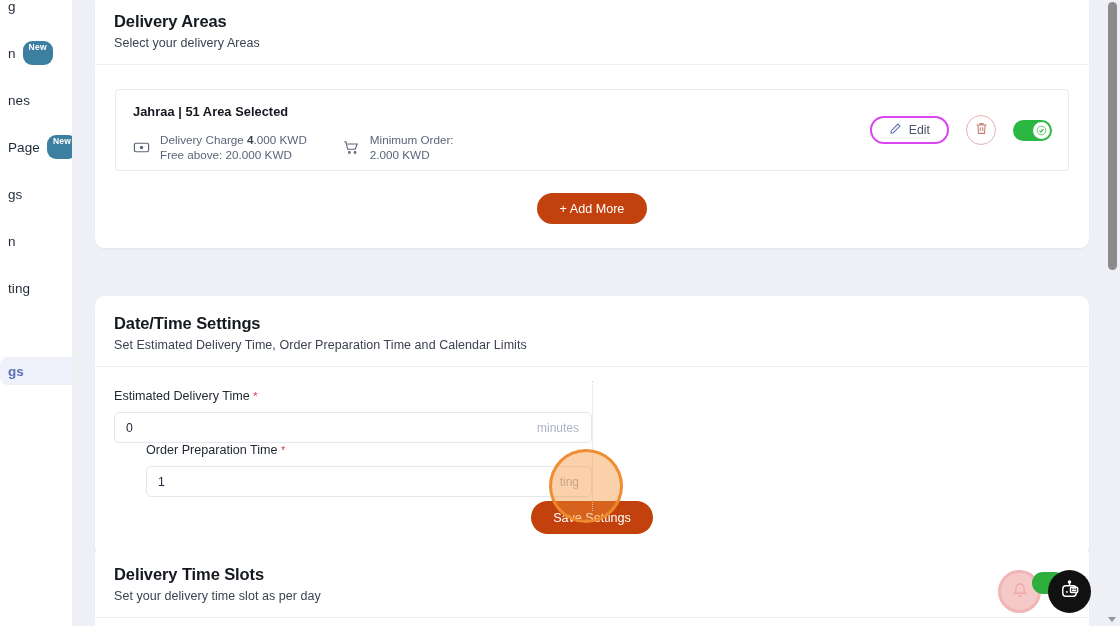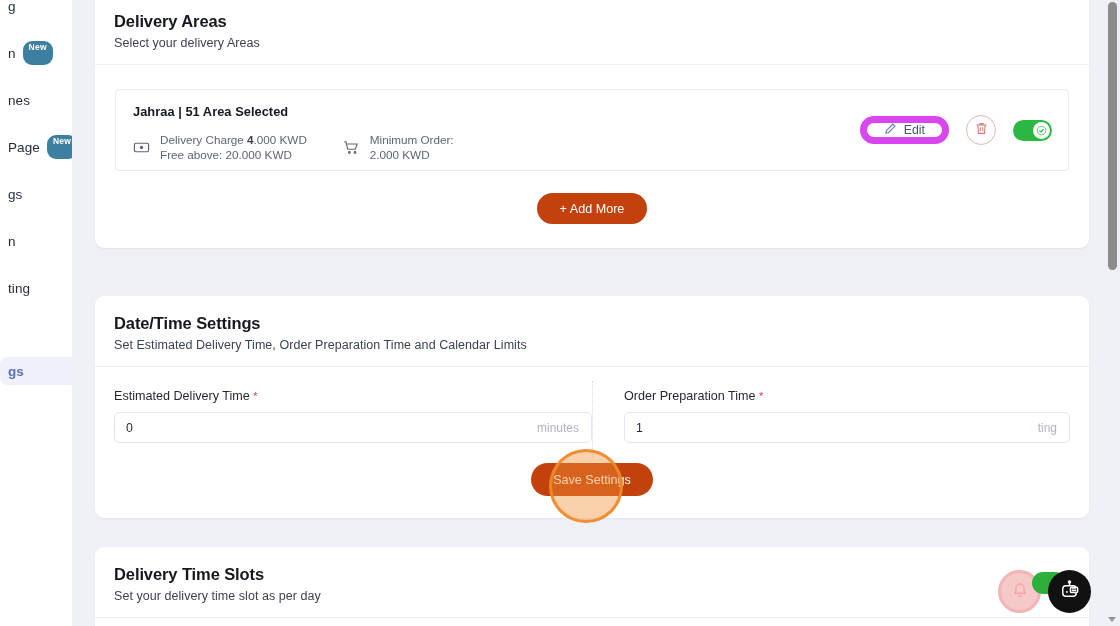--- a/index.html
+++ b/index.html
@@ -92,21 +92,21 @@
   }
   .info-text b { color: #3b4250; font-weight: 700; }
 
   .area-actions {
     position: absolute; right: 16px; top: 50%;
     transform: translateY(-50%);
     display: flex; align-items: center; gap: 17px;
   }
   .btn-edit {
     display: flex; align-items: center; gap: 7px;
-    border: 7px solid #d946ef;
+    border: 2px solid #d946ef;
     border-radius: 16px;
     height: 28px; padding: 0 17px;
     background: #fff;
     color: #48526b; font-size: 12.3px;
     cursor: pointer;
   }
   .btn-delete {
     width: 30px; height: 30px; border-radius: 50%;
     border: 1px solid #e4b4b0;
     background: #fff;
@@ -132,27 +132,28 @@
     font-size: 12.6px; font-family: inherit;
     cursor: pointer;
     display: flex; align-items: center; justify-content: center;
   }
   .btn-add {
     width: 110px; height: 31px;
     margin: 22px auto 24px auto;
   }
   .btn-save {
     width: 122px; height: 33px;
-    margin: 20px auto 22px auto;
+    margin: 4px auto 22px auto;
   }
 
   
   .fields {
     display: flex; padding: 22px 19px 0 19px;
     position: relative;
+    flex-direction: column;
   }
   .field-col { width: 50%; }
   .field-col.right { padding-left: 32px; }
   .field-label {
     font-size: 12.6px; color: #1f2630; margin-bottom: 9px;
   }
   .req { color: #e0384a; font-size: 11px; }
   .input-wrap {
     position: relative;
     height: 31px;

